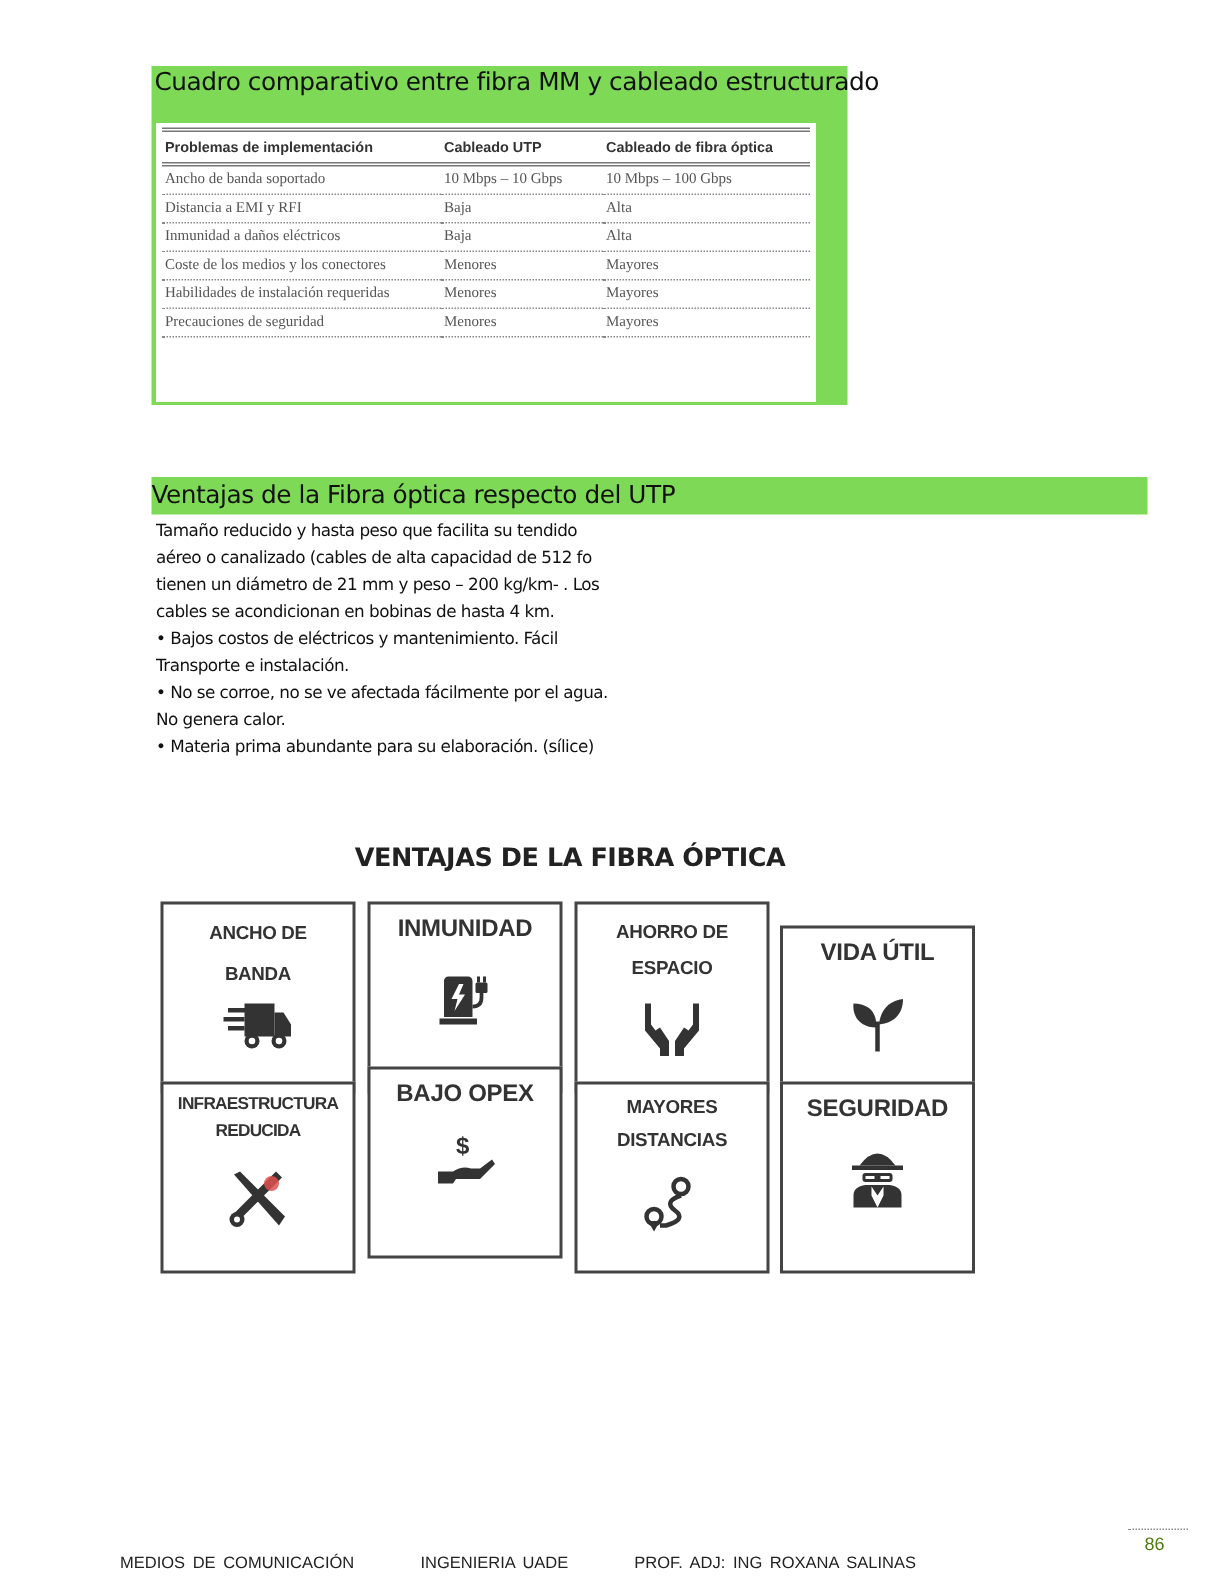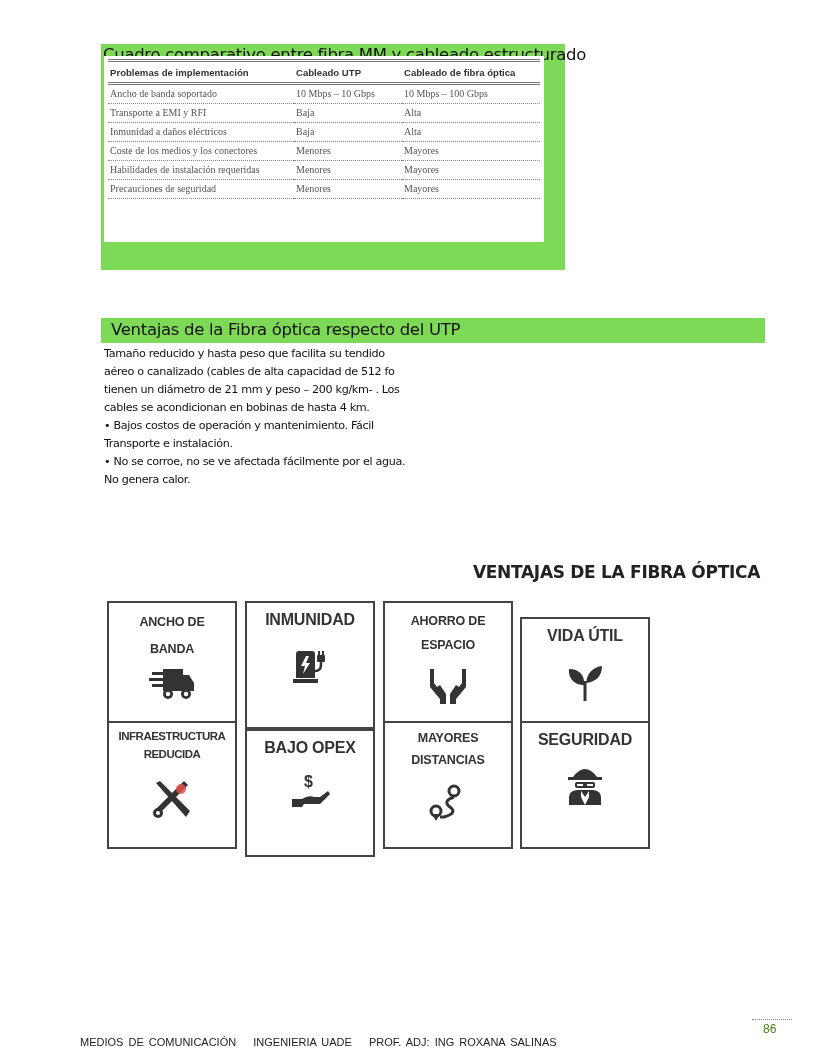--- a/index.html
+++ b/index.html
@@ -9,49 +9,49 @@
     .green-block {
       position: absolute; left: 101px; top: 44px; width: 464px; height: 226px;
       background: #7ed957;
     }
     .heading1 {
       position: absolute; left: 103px; top: 45px;
       font-family: "DejaVu Sans", sans-serif; font-size: 16.5px; color: #111;
       letter-spacing: -0.3px; white-space: nowrap;
     }
     .table-wrap {
-      position: absolute; left: 104px; top: 56px; width: 440px; height: 186px;
+      position: absolute; left: 104px; top: 82px; width: 440px; height: 186px;
       background: #fff; padding: 0 4px;
     }
     table { width: 100%; border-collapse: collapse; font-family: "Liberation Serif", serif; font-size: 10px; color: #555; }
     .t-top { border-top: 3px double #777; height: 0; margin-top: 3px; }
     th {
       font-family: "Liberation Sans", sans-serif; font-weight: bold; color: #333;
       font-size: 9.6px; text-align: left; padding: 5px 2px 4px 2px;
       border-bottom: 3px double #777;
     }
     td { padding: 3px 2px; border-bottom: 1px dotted #888; vertical-align: top; line-height: 12px; }
     td.c1 { width: 186px; }
     td.c2 { width: 108px; }
 
     .heading2 {
       position: absolute; left: 101px; top: 318px; width: 664px; height: 25px;
       background: #7ed957;
       font-family: "DejaVu Sans", sans-serif; font-size: 16.5px; color: #111;
-      padding-left: 10px; line-height: 24px; letter-spacing: -0.3px;
+      padding-left: 0; line-height: 24px; letter-spacing: -0.3px;
     }
     .body-text {
       position: absolute; left: 104px; top: 345px; width: 340px;
       font-family: "DejaVu Sans", sans-serif; font-size: 11.2px; line-height: 18px; color: #111;
       letter-spacing: -0.35px;
     }
     .body-text p { white-space: nowrap; }
 
     .info-title {
-      position: absolute; left: 0; width: 760px; top: 562px; text-align: right;
+      position: absolute; left: 0; width: 760px; top: 562px; text-align: center;
       font-family: "DejaVu Sans", sans-serif; font-weight: bold; font-size: 17px; color: #222;
       letter-spacing: -0.3px;
     }
     .grid {
       position: absolute; left: 107px; top: 601px; width: 543px; height: 228px;
     }
     .card {
       position: absolute; width: 130px; height: 128px;
       border: 2px solid #444; background: #fff;
       text-align: center; color: #333;
@@ -62,21 +62,21 @@
     .card .label.xs { font-size: 11.5px; line-height: 18px; letter-spacing: -0.5px; }
     .card .label.big { font-size: 16px; }
     .card svg { position: absolute; left: 50%; transform: translateX(-50%); }
 
     .footer-rule { position: absolute; left: 752px; top: 1019px; width: 40px; border-top: 1px dotted #888; }
     .page-num { position: absolute; left: 763px; top: 1022px; font-family: Liberation Sans, sans-serif; font-size: 12px; color: #4d7c0f; }
     .footer-text {
       position: absolute; left: 80px; top: 1036px; font-family: "Liberation Sans", sans-serif; font-size: 11px; color: #222;
       white-space: nowrap; word-spacing: 2px;
     }
-    .footer-text span { margin-right: 12px; }
+    .footer-text span { margin-right: 39px; }
   </style>
 </head>
 <body>
 
 <div class="green-block"></div>
 <div class="heading1">Cuadro comparativo entre fibra MM y cableado estructurado</div>
 <div class="table-wrap">
   <div class="t-top"></div>
   <table>
     <thead>
@@ -86,21 +86,21 @@
         <th>Cableado de fibra óptica</th>
       </tr>
     </thead>
     <tbody>
       <tr>
         <td class="c1">Ancho de banda soportado</td>
         <td class="c2">10 Mbps – 10 Gbps</td>
         <td>10 Mbps – 100 Gbps</td>
       </tr>
       <tr>
-        <td class="c1">Transporte a EMI y RFI</td>
+        <td class="c1">Distancia a EMI y RFI</td>
         <td class="c2">Baja</td>
         <td>Alta</td>
       </tr>
       <tr>
         <td class="c1">Inmunidad a daños eléctricos</td>
         <td class="c2">Baja</td>
         <td>Alta</td>
       </tr>
       <tr>
         <td class="c1">Coste de los medios y los conectores</td>
@@ -120,24 +120,25 @@
     </tbody>
   </table>
 </div>
 
 <div class="heading2">Ventajas de la Fibra óptica respecto del UTP</div>
 <div class="body-text">
   <p>Tamaño reducido y hasta peso que facilita su tendido</p>
   <p>aéreo o canalizado (cables de alta capacidad de 512 fo</p>
   <p>tienen un diámetro de 21 mm y peso – 200 kg/km- . Los</p>
   <p>cables se acondicionan en bobinas de hasta 4 km.</p>
-  <p>• Bajos costos de operación y mantenimiento. Fácil</p>
+  <p>• Bajos costos de eléctricos y mantenimiento. Fácil</p>
   <p>Transporte e instalación.</p>
   <p>• No se corroe, no se ve afectada fácilmente por el agua.</p>
   <p>No genera calor.</p>
+  <p>• Materia prima abundante para su elaboración. (sílice)</p>
 </div>
 
 <div class="info-title">VENTAJAS DE LA FIBRA ÓPTICA</div>
 <div class="grid">
 
   <div class="card" style="left:0;top:0;">
     <div class="label tight" style="margin-top:6px;line-height:27px;">
       <div>ANCHO DE</div>
       <div>BANDA</div>
     </div>
@@ -194,21 +195,21 @@
     </div>
     <svg style="top:56px" width="44" height="40" viewBox="0 0 44 40">
       <path d="M6 4 l4 -2 l30 30 l-4 6 z" fill="#333"></path>
       <path d="M38 6 l-30 30 l-4 -4 l30 -30z" fill="#333"></path>
       <circle cx="8" cy="34" r="5" fill="#333"></circle>
         <circle cx="8" cy="34" r="2" fill="#fff"></circle>
       <circle cx="31" cy="10" r="5" fill="#e05050" opacity="0.85"></circle>
     </svg>
   </div>
 
-  <div class="card" style="left:138px;top:128px;">
+  <div class="card" style="left:138px;top:110px;">
     <div class="label big" style="margin-top:4px;">BAJO OPEX</div>
     <svg style="top:38px" width="40" height="44" viewBox="0 0 40 44">
       <text x="14" y="18" font-family="Liberation Sans, sans-serif" font-weight="bold" font-size="16" fill="#333">$</text>
       <path d="M2 30 h10 q6 -4 12 -2 h6 l8 -6 l2 3 l-10 10 h-16 l-2 3 h-10z" fill="#333"></path>
     </svg>
   </div>
 
   <div class="card" style="left:276px;top:120px;">
     <div class="label tight" style="margin-top:4px;line-height:22px;">
       <div>MAYORES</div>

